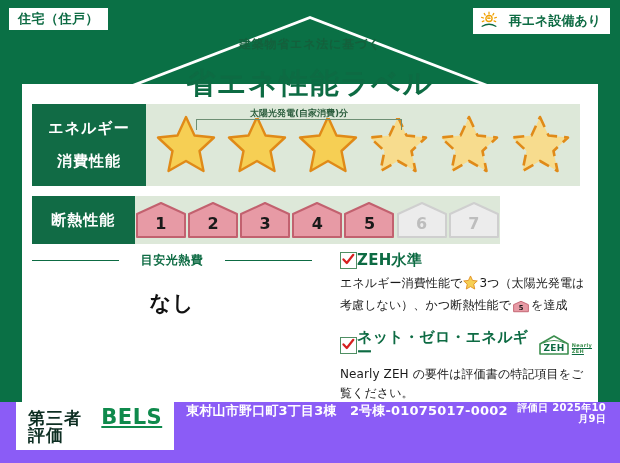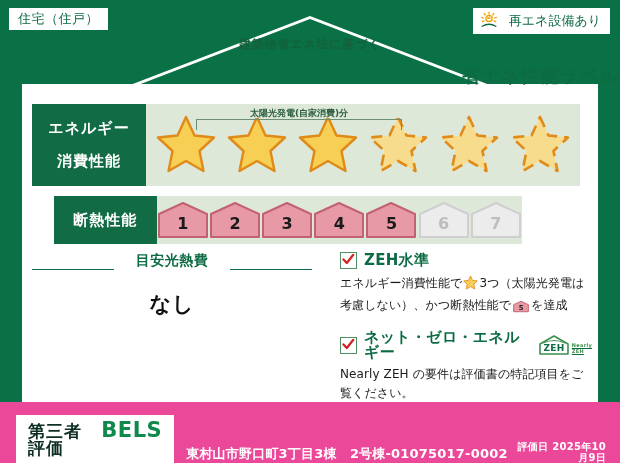--- a/index.html
+++ b/index.html
@@ -51,34 +51,34 @@
 
   
   .tag-housing {
     position: absolute;
     left: 8px; top: 7px;
     z-index: 12;
     background: #ffffff;
     border: 1.5px solid #0a7045;
     color: #0d6b43;
     font-size: 13px;
-    font-weight: normal;
+    font-weight: bold;
     padding: 4px 9px 5px 9px;
     letter-spacing: 0.5px;
     line-height: 1;
   }
   .tag-renewable {
     position: absolute;
     right: 9px; top: 7px;
     z-index: 12;
     background: #ffffff;
     border: 1.5px solid #0a7045;
     color: #0d6b43;
     font-size: 13px;
-    font-weight: normal;
+    font-weight: bold;
     padding: 3px 9px 4px 7px;
     line-height: 1;
     display: flex;
     align-items: center;
     gap: 9px;
     text-align: center;
   }
   .sun-icon { flex: 0 0 auto; display: block; }
 
   
@@ -91,26 +91,25 @@
   }
   .title-sub {
     color: #14603c;
     font-size: 12px;
     font-weight: bold;
     letter-spacing: 0.8px;
     line-height: 1.1;
   }
   .title-main {
     color: #0d6b43;
-    font-size: 18px;
+    font-size: 29px;
     font-weight: bold;
     letter-spacing: 1.5px;
     line-height: 1.25;
     margin-top: 14px;
-    text-align: right;
   }
 
   
   .perf-row {
     position: absolute;
     display: flex;
     align-items: stretch;
     z-index: 8;
   }
   .perf-label {
@@ -165,21 +164,21 @@
     position: absolute;
     left: 2px; top: 10px;
     width: calc(100% - 4px);
     height: 11px;
     border: 1px solid #6e8f74;
     border-bottom: none;
     box-sizing: border-box;
   }
 
   
-  #row-insul { left: 32px; top: 196px; width: 468px; height: 48px; margin-left: 22px; }
+  #row-insul { left: 32px; top: 196px; width: 468px; height: 48px; }
   #row-insul .perf-label { width: 122px; }
   #row-insul .perf-value { width: 434px; justify-content: space-evenly; }
 
   .chip {
     position: relative;
     width: 52px; height: 38px;
     display: flex;
     align-items: flex-end;
     justify-content: center;
   }
@@ -197,24 +196,24 @@
 
   
   .cost-block {
     position: absolute;
     left: 32px; top: 252px;
     width: 280px;
     z-index: 8;
   }
   .cost-head {
     display: flex;
-    align-items: flex-end;
+    align-items: center;
     gap: 22px;
     color: #0d6b43;
-    font-size: 14px;
+    font-size: 12px;
     font-weight: bold;
     letter-spacing: 0.5px;
   }
   .cost-head .rule {
     flex: 1 1 auto;
     height: 1px;
     background: #0d6b43;
   }
   .cost-value {
     margin-top: 20px;
@@ -229,21 +228,20 @@
   .zeh-block {
     position: absolute;
     left: 340px; top: 252px;
     width: 252px;
     z-index: 8;
   }
   .zeh-item { margin-bottom: 12px; }
   .zeh-title {
     display: flex;
     align-items: center;
-    gap: 7px;
     color: #0d6b43;
     font-size: 15px;
     font-weight: bold;
     letter-spacing: 0.3px;
     line-height: 1;
   }
   .check-box {
     flex: 0 0 auto;
     width: 15px; height: 15px;
     border: 1.4px solid #4f8f63;
@@ -261,24 +259,24 @@
   .inline-star { vertical-align: -3px; margin: 0 1px; }
   .inline-chip { vertical-align: -4px; margin: 0 2px; }
   .zeh-logo { display: inline-flex; align-items: flex-end; gap: 1px; margin-left: 2px; text-decoration: underline; }
   .zeh-logo-sub { font-size: 5px; color: #3d8f4f; line-height: 1.1; font-weight: bold; padding-bottom: 2px; }
 
   
   .footer {
     position: absolute;
     left: 0; bottom: 0;
     width: 620px; height: 61px;
-    background: #ec4899;
+    background: #8b5cf6;
     z-index: 9;
     display: flex;
-    align-items: flex-end;
+    align-items: flex-start;
   }
   .bels-box {
     margin-left: 16px;
     background: #ffffff;
     padding: 5px 12px 6px 12px;
     display: flex;
     align-items: baseline;
     gap: 8px;
     line-height: 1;
   }
@@ -286,20 +284,21 @@
     color: #0d2e22;
     font-size: 17px;
     font-weight: bold;
     letter-spacing: 1px;
   }
   .bels-mark {
     color: #0f8a4c;
     font-size: 21px;
     font-weight: bold;
     letter-spacing: 0.5px;
+    text-decoration: underline;
   }
   .footer-addr {
     margin-left: 12px;
     color: #ffffff;
     font-size: 13px;
     font-weight: bold;
     letter-spacing: 0.2px;
     white-space: nowrap;
   }
   .footer-right {

